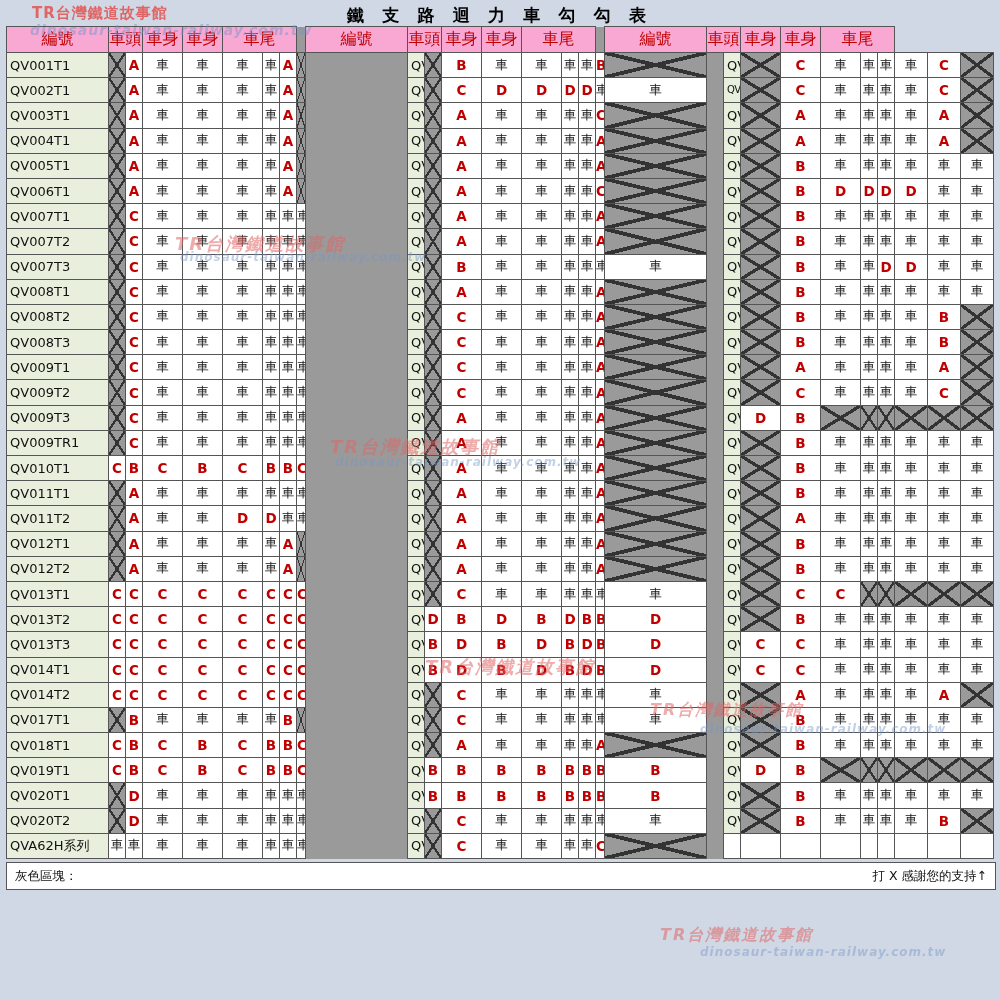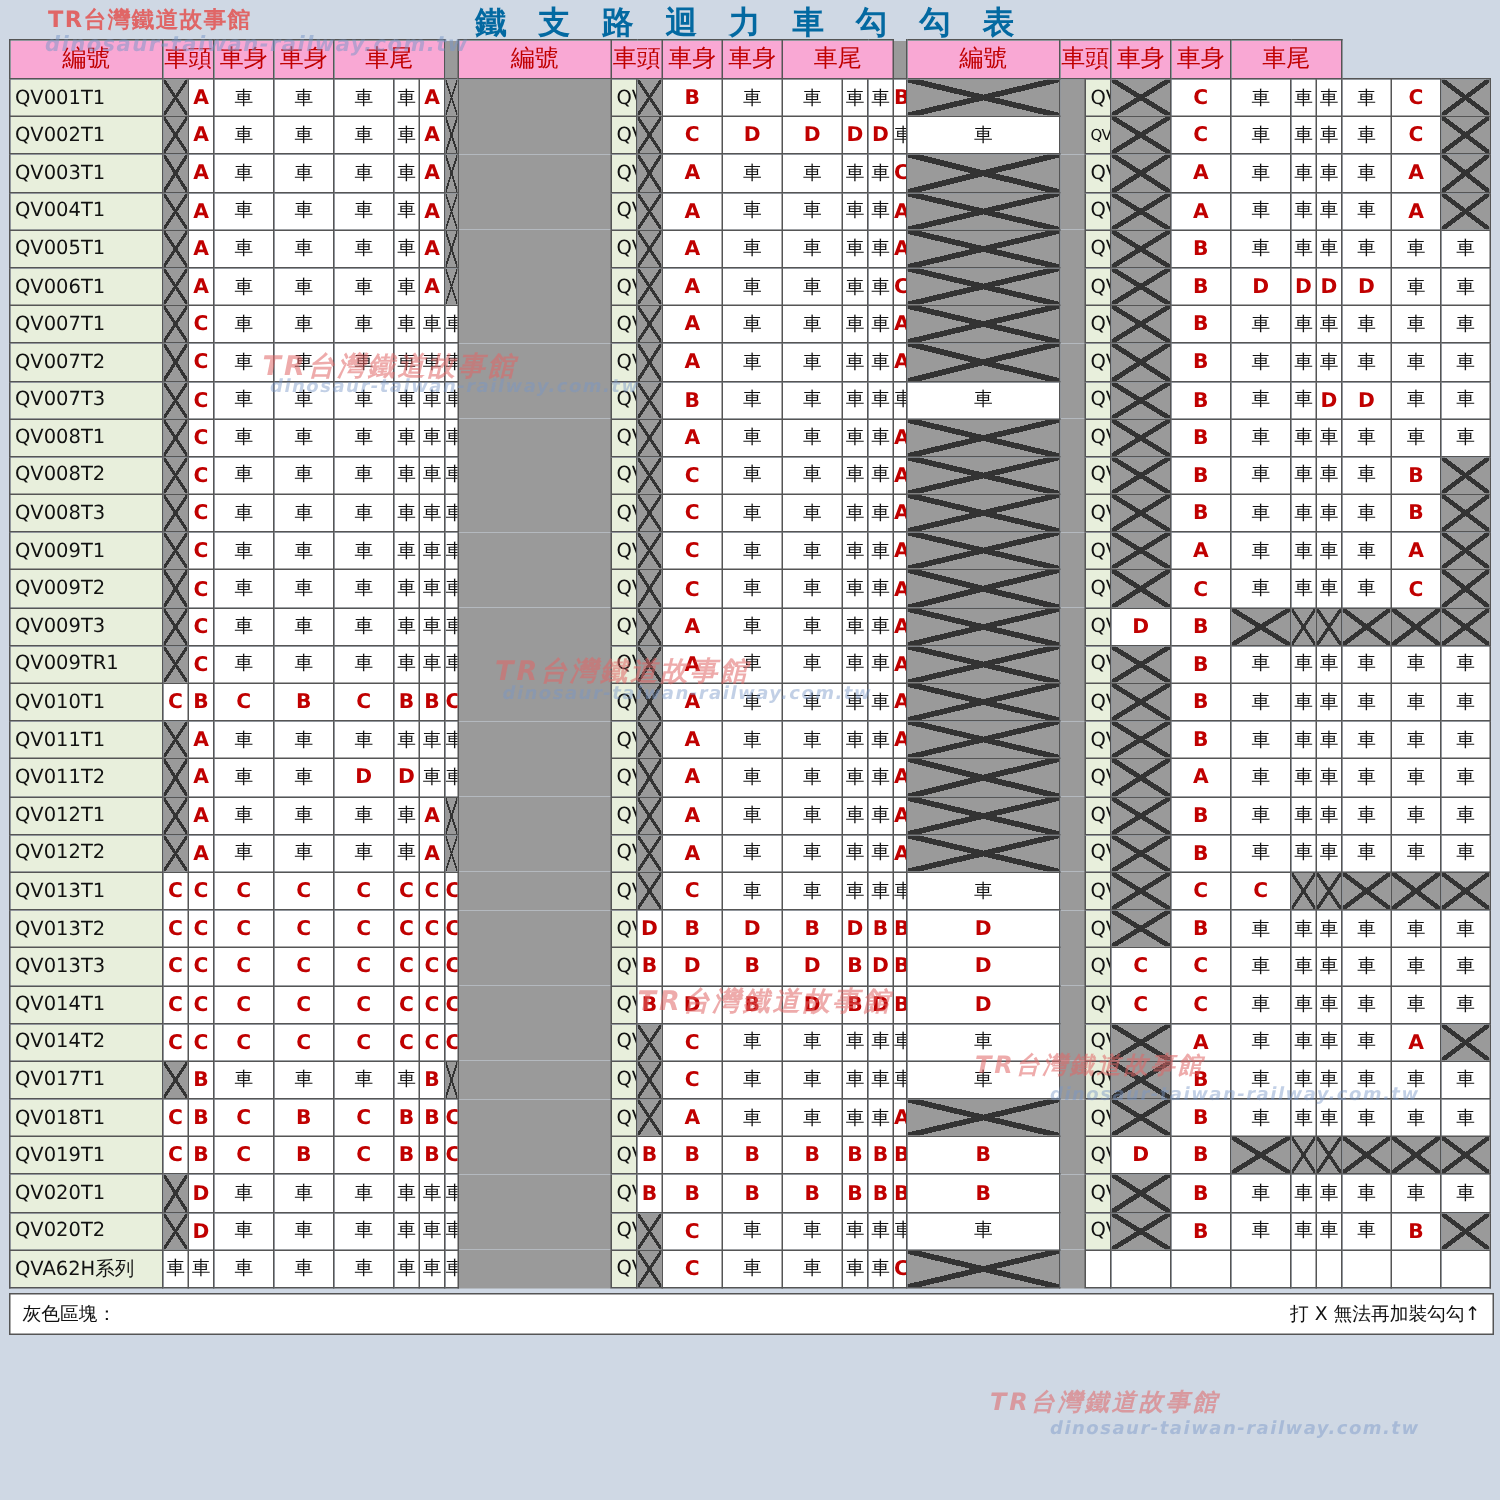--- a/index.html
+++ b/index.html
@@ -19,21 +19,21 @@
     height:22px;
     display:flex;align-items:center;justify-content:center;
     position:relative;
   }
   .title-row .wm-left{
     position:absolute;left:26px;top:0;
     color:#e06666;font-size:15px;letter-spacing:1px;
     font-weight:bold;white-space:nowrap;
   }
   .doc-title{
-    font-size:21px;font-weight:bold;color:#0369a1;letter-spacing:7px;
+    font-size:17px;font-weight:bold;color:#000000;letter-spacing:7px;font-family:Liberation Serif, serif;
   }
   table{
     border-collapse:collapse;
     table-layout:fixed;
     width:988px;
     font-size:12.5px;
   }
   td,th{
     border:1px solid #555;
     padding:0;
@@ -1164,21 +1164,21 @@
           <td class="blank"></td>
         </tr>
       </tbody>
   </table>
 
   <div class="footer">
     <div class="frow">
       <div class="fl">
         <span>灰色區塊：</span>
       </div>
-      <span>打 X 無法再加裝勾勾↑</span>
+      <span>打 X 感謝您的支持↑</span>
     </div>
   </div>
 
   <div class="wm wm1 u">dinosaur-taiwan-railway.com.tw</div>
   <div class="wm wm2">TR台灣鐵道故事館</div>
   <div class="wm wm7">dinosaur-taiwan-railway.com.tw</div>
   <div class="wm wm3">TR台灣鐵道故事館</div>
   <div class="wm wm10">dinosaur-taiwan-railway.com.tw</div>
   <div class="wm wm4">TR台灣鐵道故事館</div>
   <div class="wm wm5">TR台灣鐵道故事館</div>

